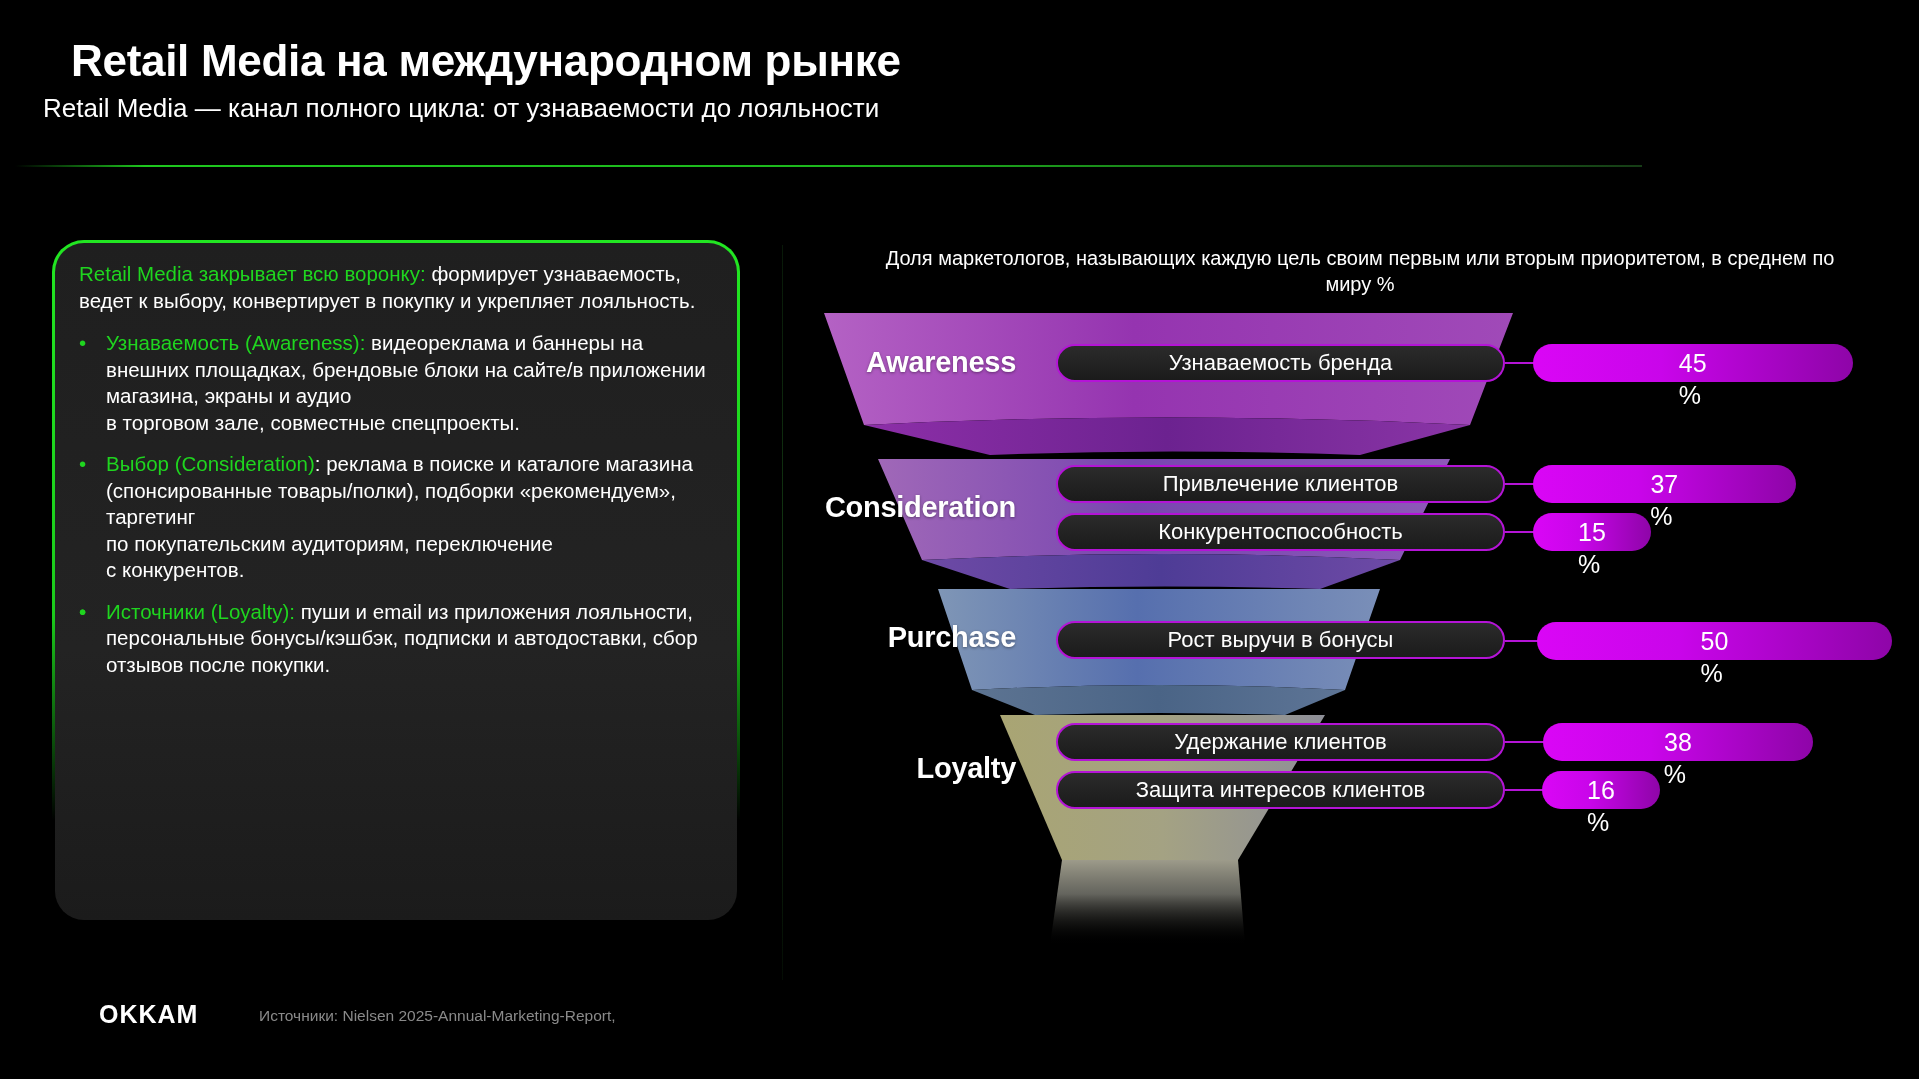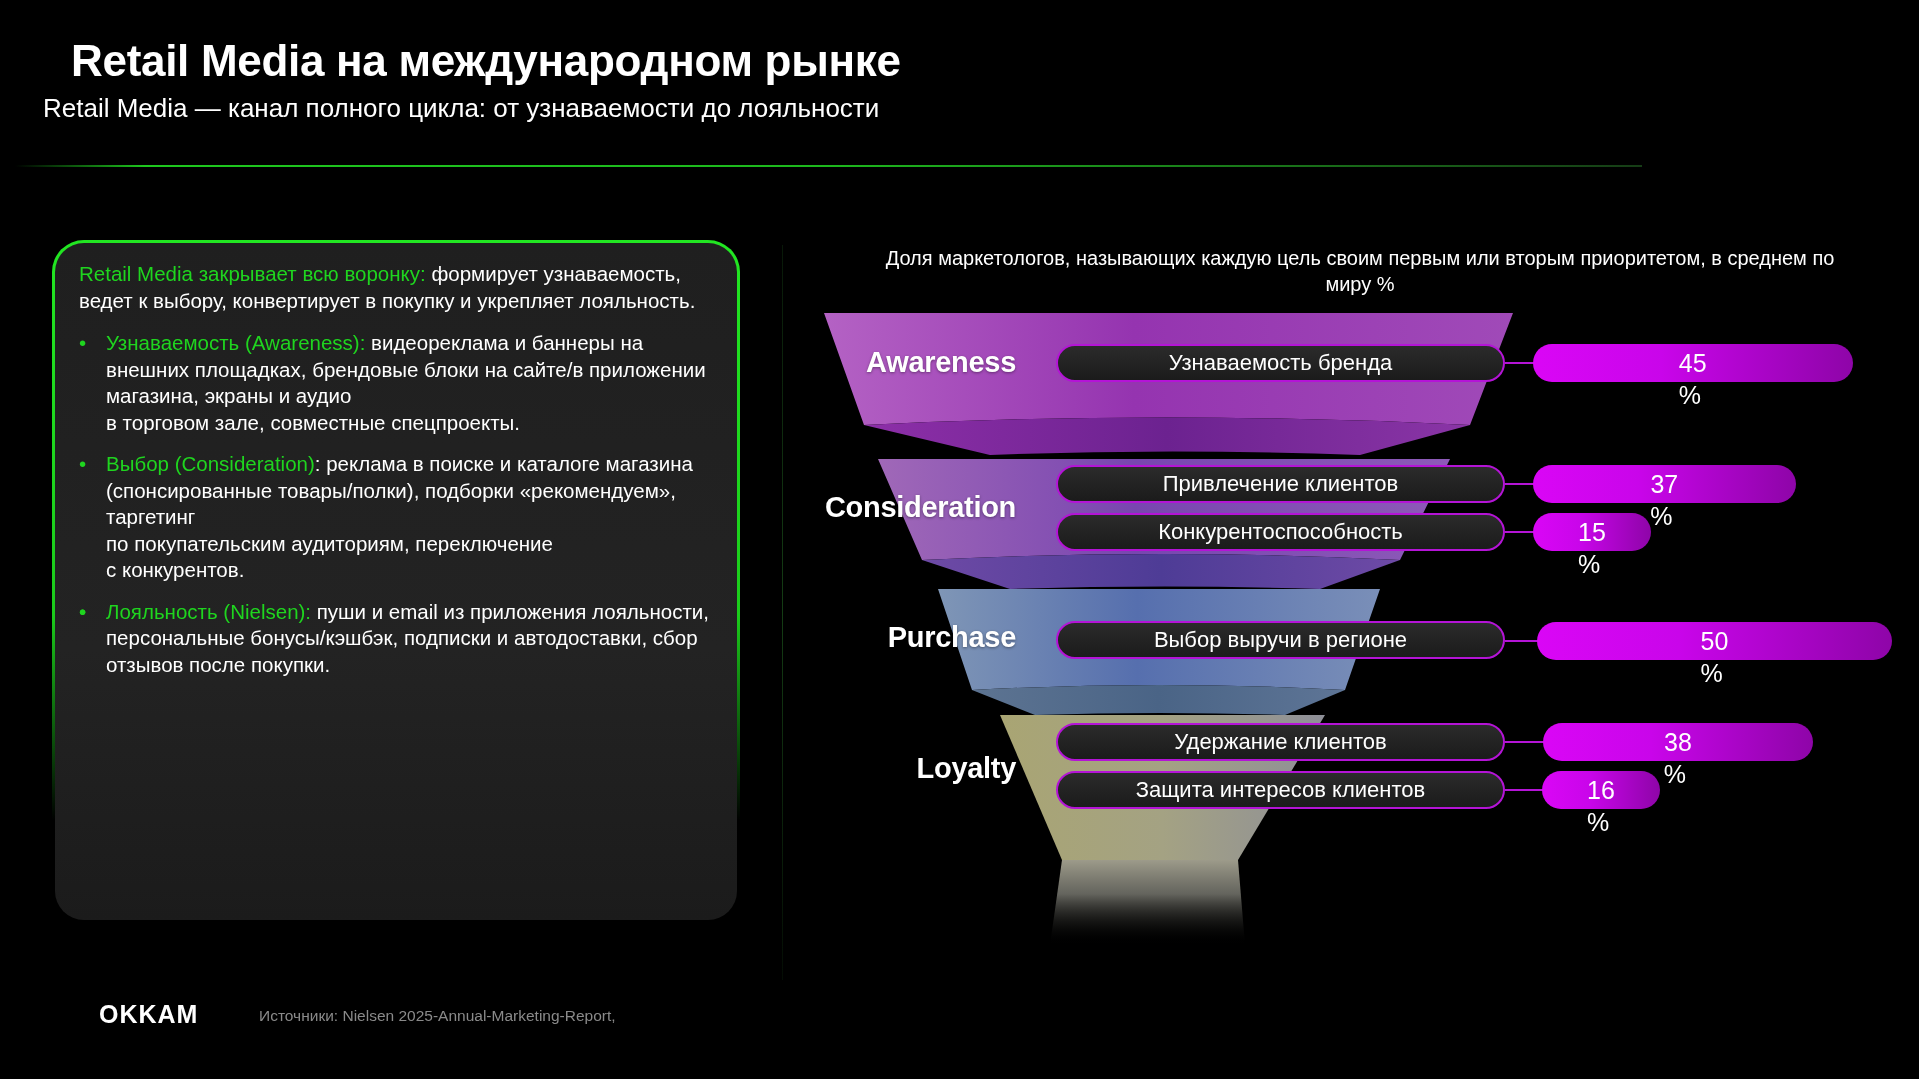--- a/index.html
+++ b/index.html
@@ -52,21 +52,21 @@
 
 <div class="panel">
   <p><span class="green">Retail Media закрывает всю воронку:</span><span> формирует узнаваемость, ведет к выбору, конвертирует в покупку и укрепляет лояльность.</span></p>
   <ul>
     <li><span class="bullet">•</span><span class="body"><span class="green">Узнаваемость (Awareness):</span><span> видеореклама и баннеры на внешних площадках, брендовые блоки на сайте/в приложении магазина, экраны и аудио
 в торговом зале, совместные спецпроекты.</span></span></li>
     <li><span class="bullet">•</span><span class="body"><span class="green">Выбор (Consideration)</span><span>: реклама в поиске и каталоге магазина (спонсированные товары/полки), подборки «рекомендуем», таргетинг
 по покупательским аудиториям, переключение
 с конкурентов.</span></span></li>
     <li><span class="bullet">•</span></li>
-    <li><span class="bullet">•</span><span class="body"><span class="green">Лояльность (Nielsen):</span><span> пуши и email из приложения лояльности, персональные бонусы/кэшбэк, подписки и автодоставки, сбор отзывов после покупки.</span></span></li>
+    <li><span class="bullet">•</span><span class="body"><span class="green">Источники (Loyalty):</span><span> пуши и email из приложения лояльности, персональные бонусы/кэшбэк, подписки и автодоставки, сбор отзывов после покупки.</span></span></li>
   </ul>
 </div>
 
 <div class="footer-logo">OKKAM</div>
 <div class="footer-src">Источники: Nielsen 2025-Annual-Marketing-Report,</div>
 
 <div class="chart-title">Доля маркетологов, называющих каждую цель своим первым или вторым приоритетом, в среднем по миру %</div>
 
 <svg class="funnel" viewBox="0 0 1919 1079" xmlns="http://www.w3.org/2000/svg">
   <defs>
@@ -126,21 +126,21 @@
 </svg>
 
 <div class="stage-label" style="left:716px; top:346px;">Awareness</div>
 <div class="stage-label" style="left:716px; top:491px;">Consideration</div>
 <div class="stage-label" style="left:716px; top:621px;">Purchase</div>
 <div class="stage-label" style="left:716px; top:752px;">Loyalty</div>
 
 <div class="pill" style="top:344px;">Узнаваемость бренда</div>
 <div class="pill" style="top:465px;">Привлечение клиентов</div>
 <div class="pill" style="top:513px;">Конкурентоспособность</div>
-<div class="pill" style="top:621px;">Выбор выручи в регионе</div>
+<div class="pill" style="top:621px;">Рост выручи в бонусы</div>
 <div class="pill" style="top:723px;">Удержание клиентов</div>
 <div class="pill" style="top:771px;">Защита интересов клиентов</div>
 
 <div id="bars">
     <div class="connector" style="left: 1505px; width: 30px; top: 362px;"></div>
     <div class="bar" style="left: 1533px; top: 344px; width: 319.5px;">45</div>
     <div class="pct" style="left: 1669.75px; top: 381px;">%</div>
     <div class="connector" style="left: 1505px; width: 30px; top: 483px;"></div>
     <div class="bar" style="left: 1533px; top: 465px; width: 262.7px;">37</div>
     <div class="pct" style="left: 1641.35px; top: 502px;">%</div>

